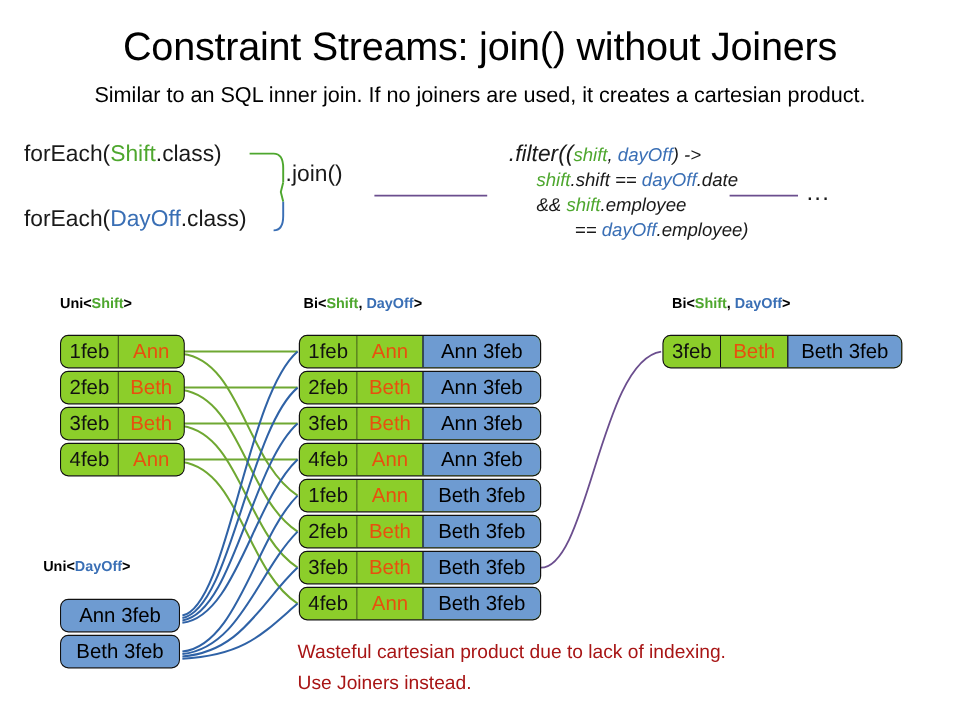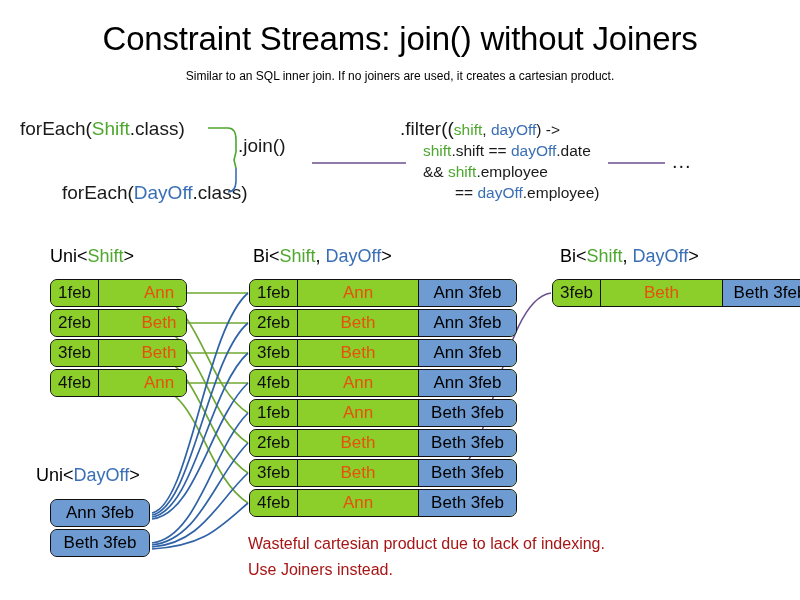--- a/index.html
+++ b/index.html
@@ -21,56 +21,55 @@
     left: 0; top: 20px; width: 800px;
     text-align: center;
     font-size: 33px;
     color: #000000;
     letter-spacing: -0.2px;
     white-space: nowrap;
   }
   #subtitle {
     left: 0; top: 69px; width: 800px;
     text-align: center;
-    font-size: 12px;
+    font-size: 18px;
     color: #000000;
   }
 
   
   .code { font-size: 19px; color: #1a1a1a; white-space: nowrap; }
   .code-sm { font-size: 15.5px; color: #1a1a1a; white-space: nowrap; }
   .sft  { color: #4EA72E; }
   .doff { color: #3A6FB5; }
   #feach1 { left: 20px; top: 118px; }
-  #feach2 { left: 20px; top: 182px; margin-left: 42px; }
+  #feach2 { left: 20px; top: 172px; }
   #joinlbl { left: 238px; top: 135px; }
-  #filter-blk { left: 400px; top: 118px; }
+  #filter-blk { left: 424px; top: 118px; font-style: italic; }
   #filter-blk div { line-height: 21px; }
   .ind1 { padding-left: 23px; }
   .ind2 { padding-left: 55px; }
   #ellipsis { left: 672px; top: 150px; font-size: 20px; color: #1a1a1a; letter-spacing:1px;}
 
   
-  .stream-title { font-size: 18px; color: #000000; white-space: nowrap; }
+  .stream-title { font-size: 12px; color: #000000; white-space: nowrap; font-weight: bold; }
   #t-uni-shift  { left: 50px;  top: 246px; }
   #t-bi-mid     { left: 253px; top: 246px; }
   #t-bi-right   { left: 560px; top: 246px; }
   #t-uni-dayoff { left: 36px;  top: 465px; }
 
   
   .tuple {
     display: flex;
     align-items: stretch;
     height: 28px;
     border: 1.4px solid #111111;
     border-radius: 7px;
     box-sizing: border-box;
     background: #8CCE2A;
     overflow: hidden;
-    gap: 33px;
   }
   .cell {
     display: flex; align-items: center; justify-content: center;
     font-size: 17px;
     box-sizing: border-box;
     padding: 0 4px;
     white-space: nowrap;
   }
   .cell-date {
     background: #8CCE2A;

